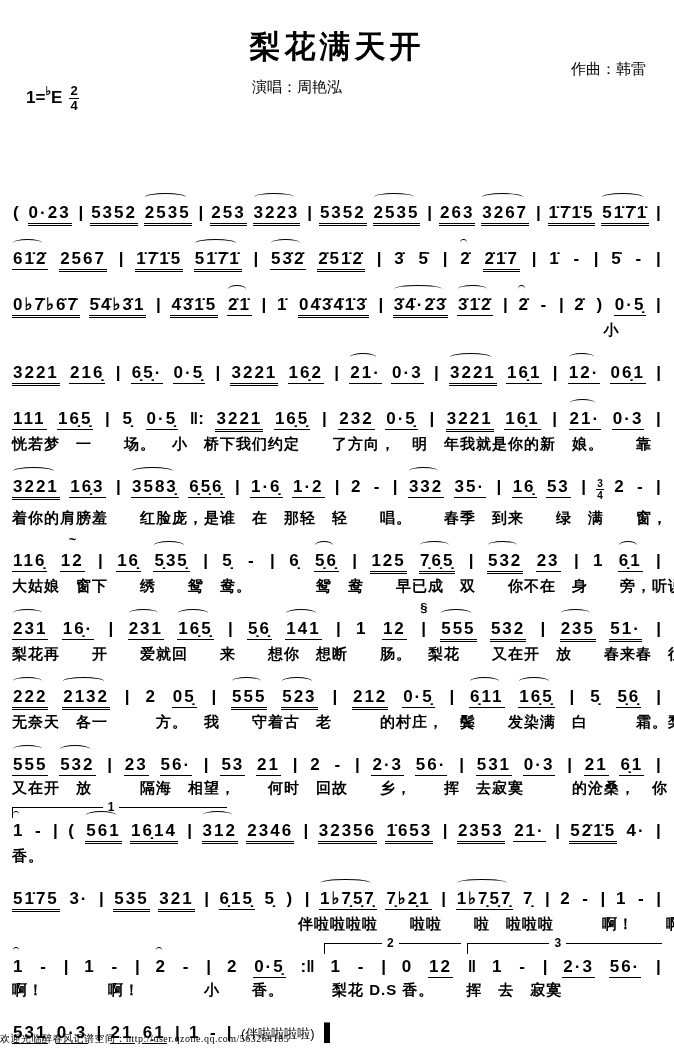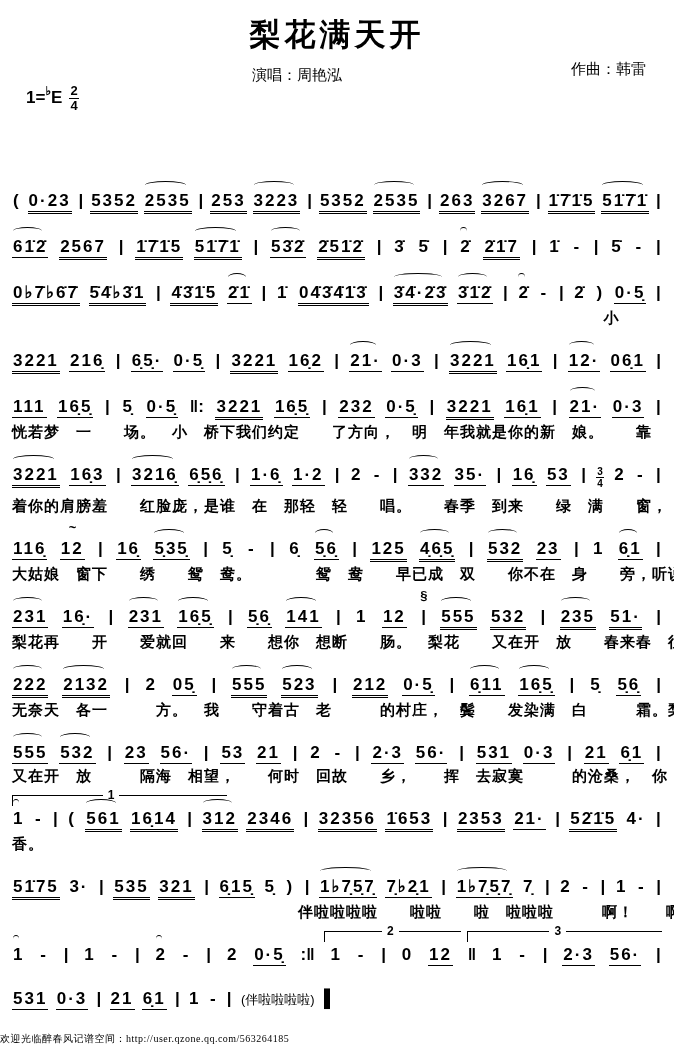--- a/index.html
+++ b/index.html
@@ -1,18 +1,18 @@
 <!DOCTYPE html>
 <html><head>
 <meta charset="utf-8">
 <style>
   *{margin:0;padding:0;box-sizing:border-box}
   html,body{background:#fff}
   body{width:674px;height:1054px;color:#000;font-family:"Liberation Sans",sans-serif;position:relative;overflow:hidden}
-  .page{position:relative;width:100%;height:100%;padding:8px 8px 0 8px}
+  .page{position:relative;width:100%;height:100%;padding:20px 8px 0 8px}
   .title{text-align:center;font-family:"Liberation Serif",serif;font-weight:bold;font-size:31px;letter-spacing:4px;margin-top:6px}
   .singer{text-align:center;font-family:"Liberation Serif",serif;font-size:15px;margin-top:10px;transform:translateX(-40px)}
   .meta{position:absolute;right:28px;top:56px;font-family:"Liberation Serif",serif;font-size:15px;line-height:26px}
   .keysig{position:absolute;left:26px;top:84px;font-size:17px;font-weight:bold;display:flex;align-items:center;font-family:"Liberation Sans",sans-serif}
   .keysig .flat{font-size:12px;position:relative;top:-7px}
   .tsig{display:inline-flex;flex-direction:column;align-items:center;line-height:1.05;margin-left:7px;font-size:13px;font-weight:bold}
   .tsig .top{border-bottom:1px solid #000;padding:0 1px}
   #score{margin-top:92px;padding:0 4px}
   .system{margin-bottom:9px}
   .notes{position:relative;display:flex;justify-content:space-between;align-items:baseline;padding-top:13px;font-weight:bold;font-size:17px;white-space:nowrap;line-height:21px}
@@ -164,21 +164,21 @@
           <span class="tok u1">0·3</span>
           <span class="tok bar">|</span>
         </div>
         <div class="lyrics">恍若梦　一　　场。　小　桥下我们约定　　了方向，　明　年我就是你的新　娘。　　靠</div>
       </div>
       <div class="system">
         <div class="notes">
           <span class="tok u2 arc">3221</span>
           <span class="tok u1">16̣3</span>
           <span class="tok bar">|</span>
-          <span class="tok u1 arc">3216̣</span>
+          <span class="tok u1 arc">3583̣</span>
           <span class="tok u1">6̣5̣6̣</span>
           <span class="tok bar">|</span>
           <span class="tok u1">1·6̣</span>
           <span class="tok u1">1·2</span>
           <span class="tok bar">|</span>
           <span class="tok">2</span>
           <span class="tok">-</span>
           <span class="tok bar">|</span>
           <span class="tok u1 arc">332</span>
           <span class="tok u1">35·</span>
@@ -204,21 +204,21 @@
           <span class="tok u1">16̣</span>
           <span class="tok u1 arc">5̣35̣</span>
           <span class="tok bar">|</span>
           <span class="tok">5̣</span>
           <span class="tok">-</span>
           <span class="tok bar">|</span>
           <span class="tok">6̣</span>
           <span class="tok u1 arc">5̣6̣</span>
           <span class="tok bar">|</span>
           <span class="tok u2">125</span>
-          <span class="tok u2 arc">4̣6̣5̣</span>
+          <span class="tok u2 arc">7̣6̣5̣</span>
           <span class="tok bar">|</span>
           <span class="tok u2 arc">532</span>
           <span class="tok u1">23</span>
           <span class="tok bar">|</span>
           <span class="tok">1</span>
           <span class="tok u1 arc">6̣1</span>
           <span class="tok bar">|</span>
         </div>
         <div class="lyrics">大姑娘　窗下　　绣　　鸳　鸯。　　　　鸳　鸯　　早已成　双　　你不在　身　　旁，听说</div>
       </div>
@@ -374,20 +374,21 @@
           <span class="tok">0</span>
           <span class="tok u1">12</span>
           <span class="tok bar">‖</span>
           <span class="tok">1</span>
           <span class="tok">-</span>
           <span class="tok bar">|</span>
           <span class="tok u1">2·3</span>
           <span class="tok u1">56·</span>
           <span class="tok bar">|</span>
         </div>
+        <div class="lyrics">啊！　　　　啊！　　　　小　　香。　　　梨花 D.S 香。　　挥　去　寂寞</div>
       </div>
       <div class="system">
         <div class="notes" style="width: 50%;">
           <span class="tok u1">531</span>
           <span class="tok u1">0·3</span>
           <span class="tok bar">|</span>
           <span class="tok u1">21</span>
           <span class="tok u1">6̣1</span>
           <span class="tok bar">|</span>
           <span class="tok">1</span>

